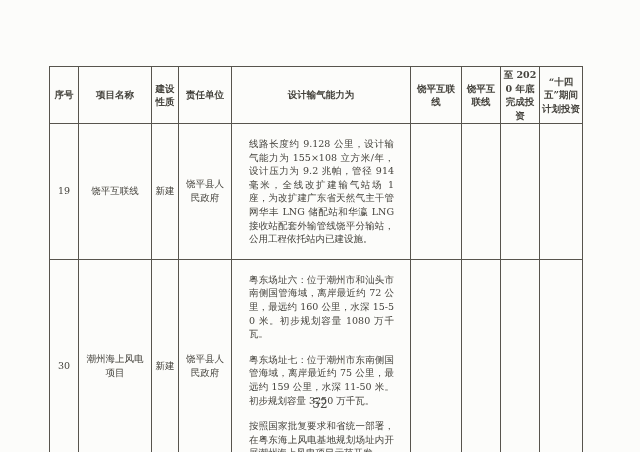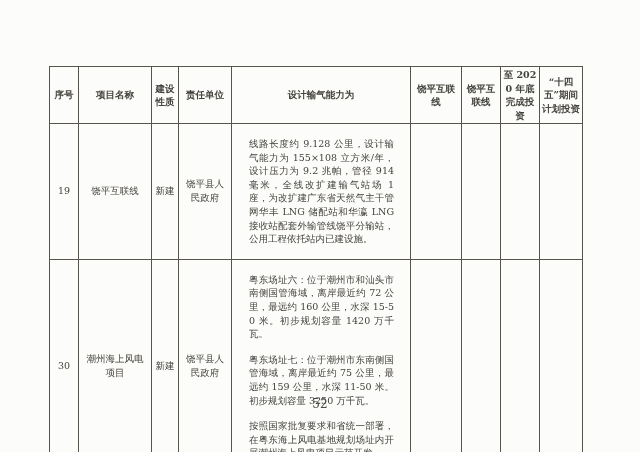--- a/index.html
+++ b/index.html
@@ -101,21 +101,21 @@
         <td></td>
         <td></td>
         <td></td>
       </tr>
       <tr class="row-20">
         <td>30</td>
         <td class="name-cell">潮州海上风电项目</td>
         <td>新建</td>
         <td>饶平县人民政府</td>
         <td class="content-cell">
-          <p>粤东场址六：位于潮州市和汕头市南侧国管海域，离岸最近约 72 公里，最远约 160 公里，水深 15-50 米。初步规划容量 1420 万千瓦。</p>
+          <p>粤东场址六：位于潮州市和汕头市南侧国管海域，离岸最近约 72 公里，最远约 160 公里，水深 15-50 米。初步规划容量 1080 万千瓦。</p>
           <p>粤东场址七：位于潮州市东南侧国管海域，离岸最近约 75 公里，最远约 159 公里，水深 11-50 米。初步规划容量 3250 万千瓦。</p>
           <p>按照国家批复要求和省统一部署，在粤东海上风电基地规划场址内开展潮州海上风电项目示范开发。</p>
         </td>
         <td></td>
         <td></td>
         <td></td>
         <td></td>
       </tr>
     </tbody>
   </table>

